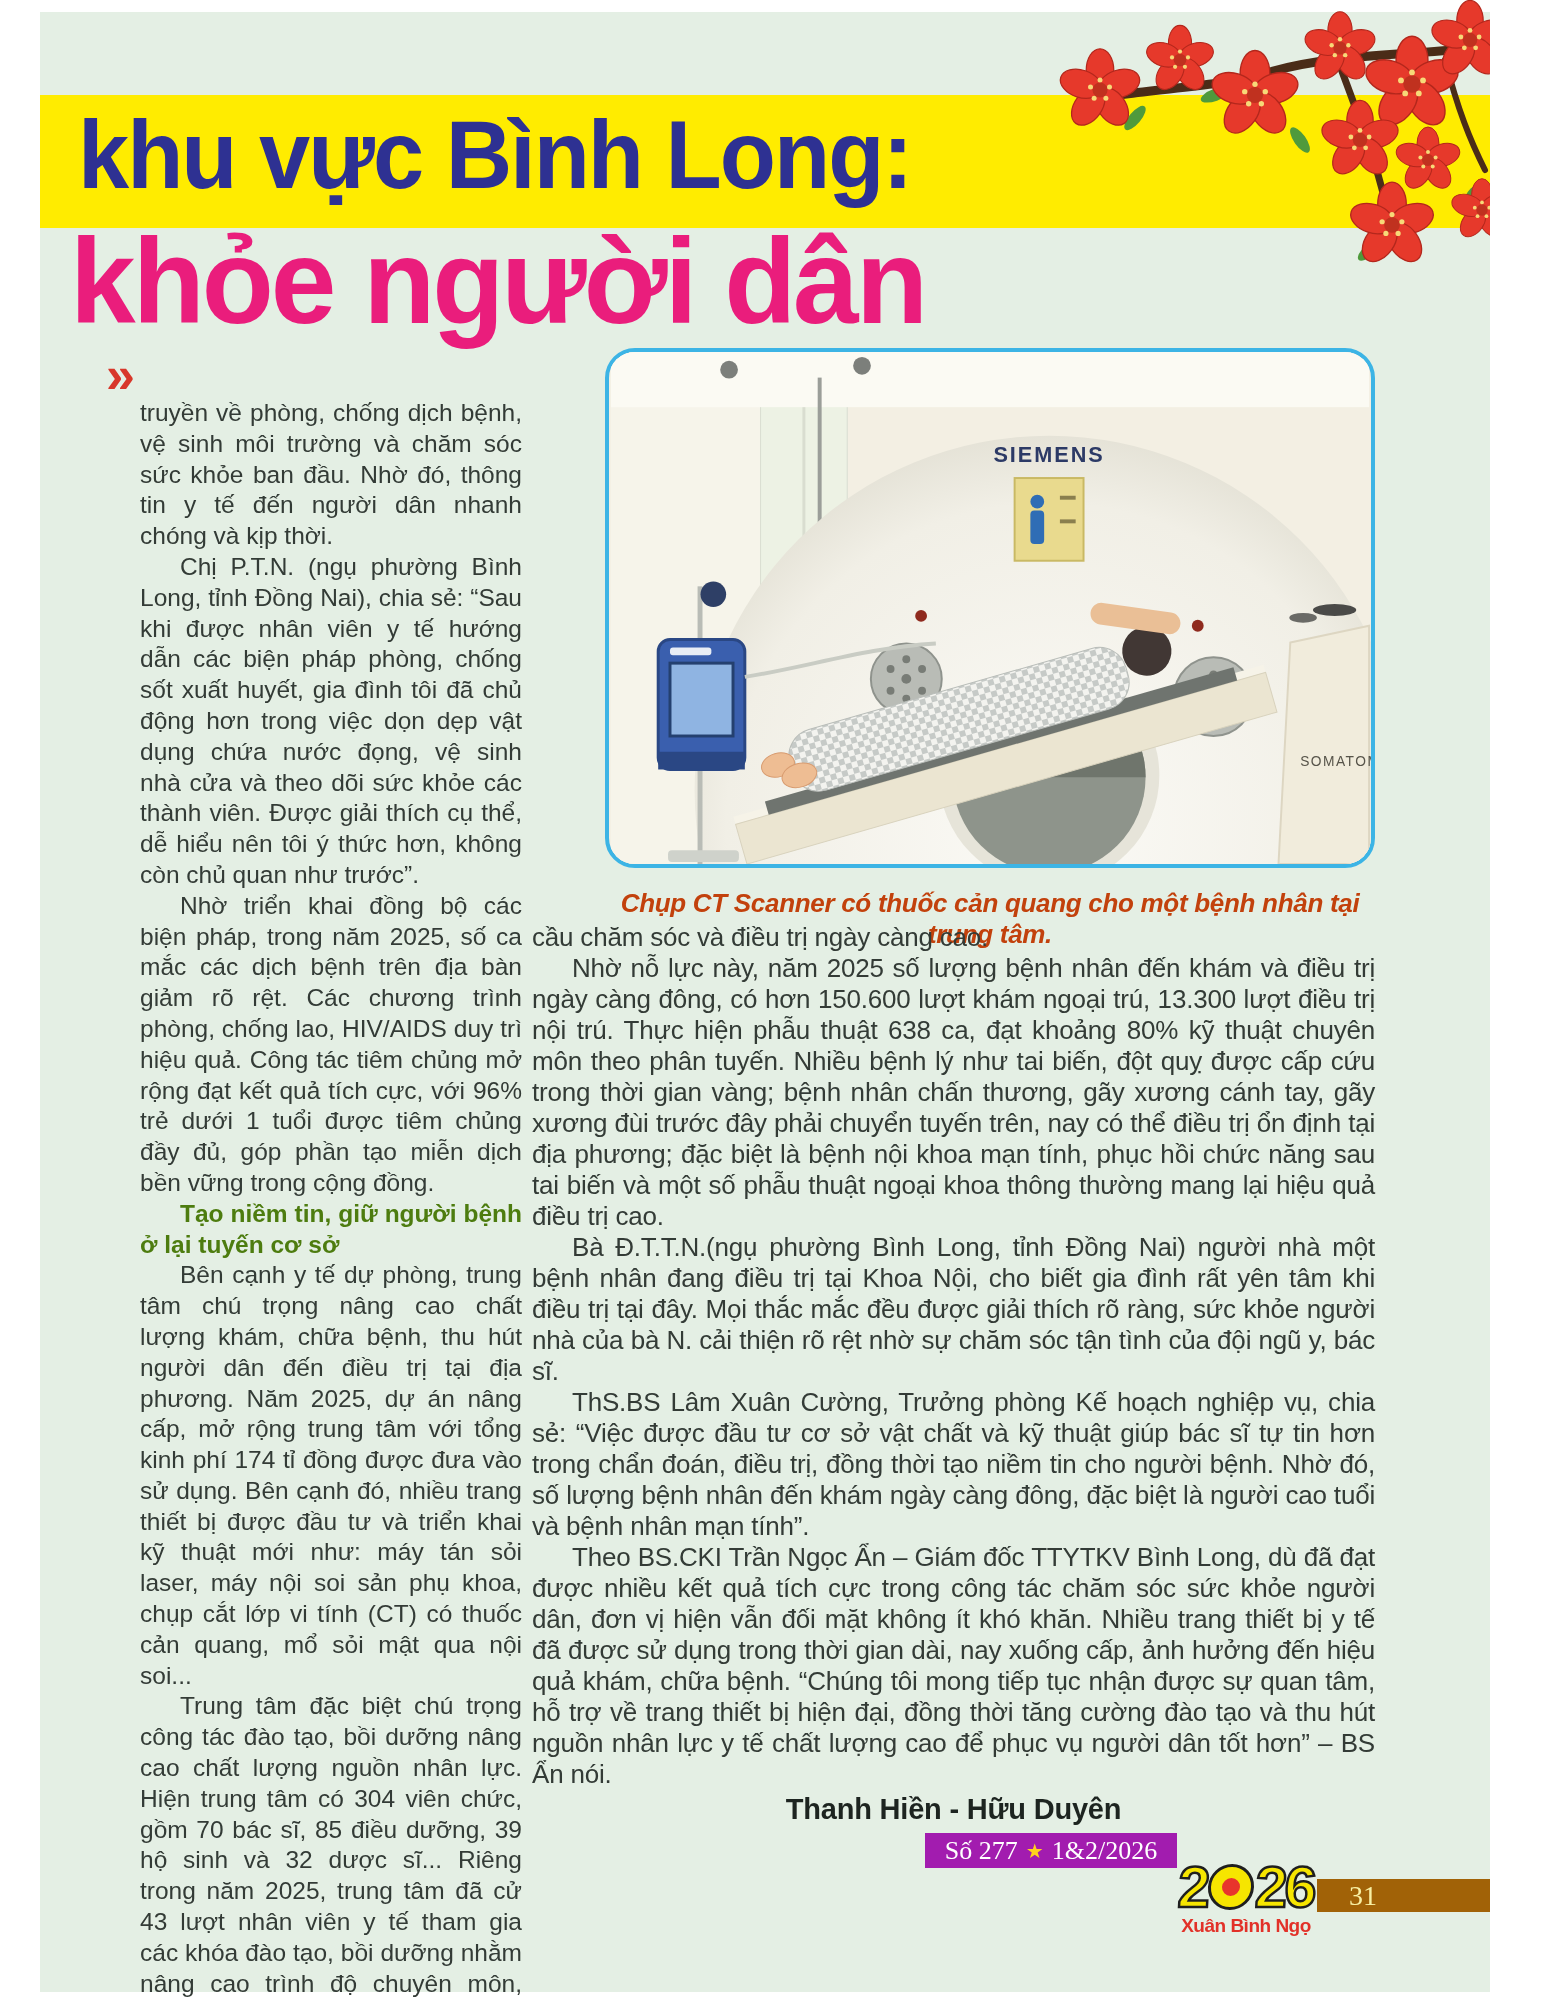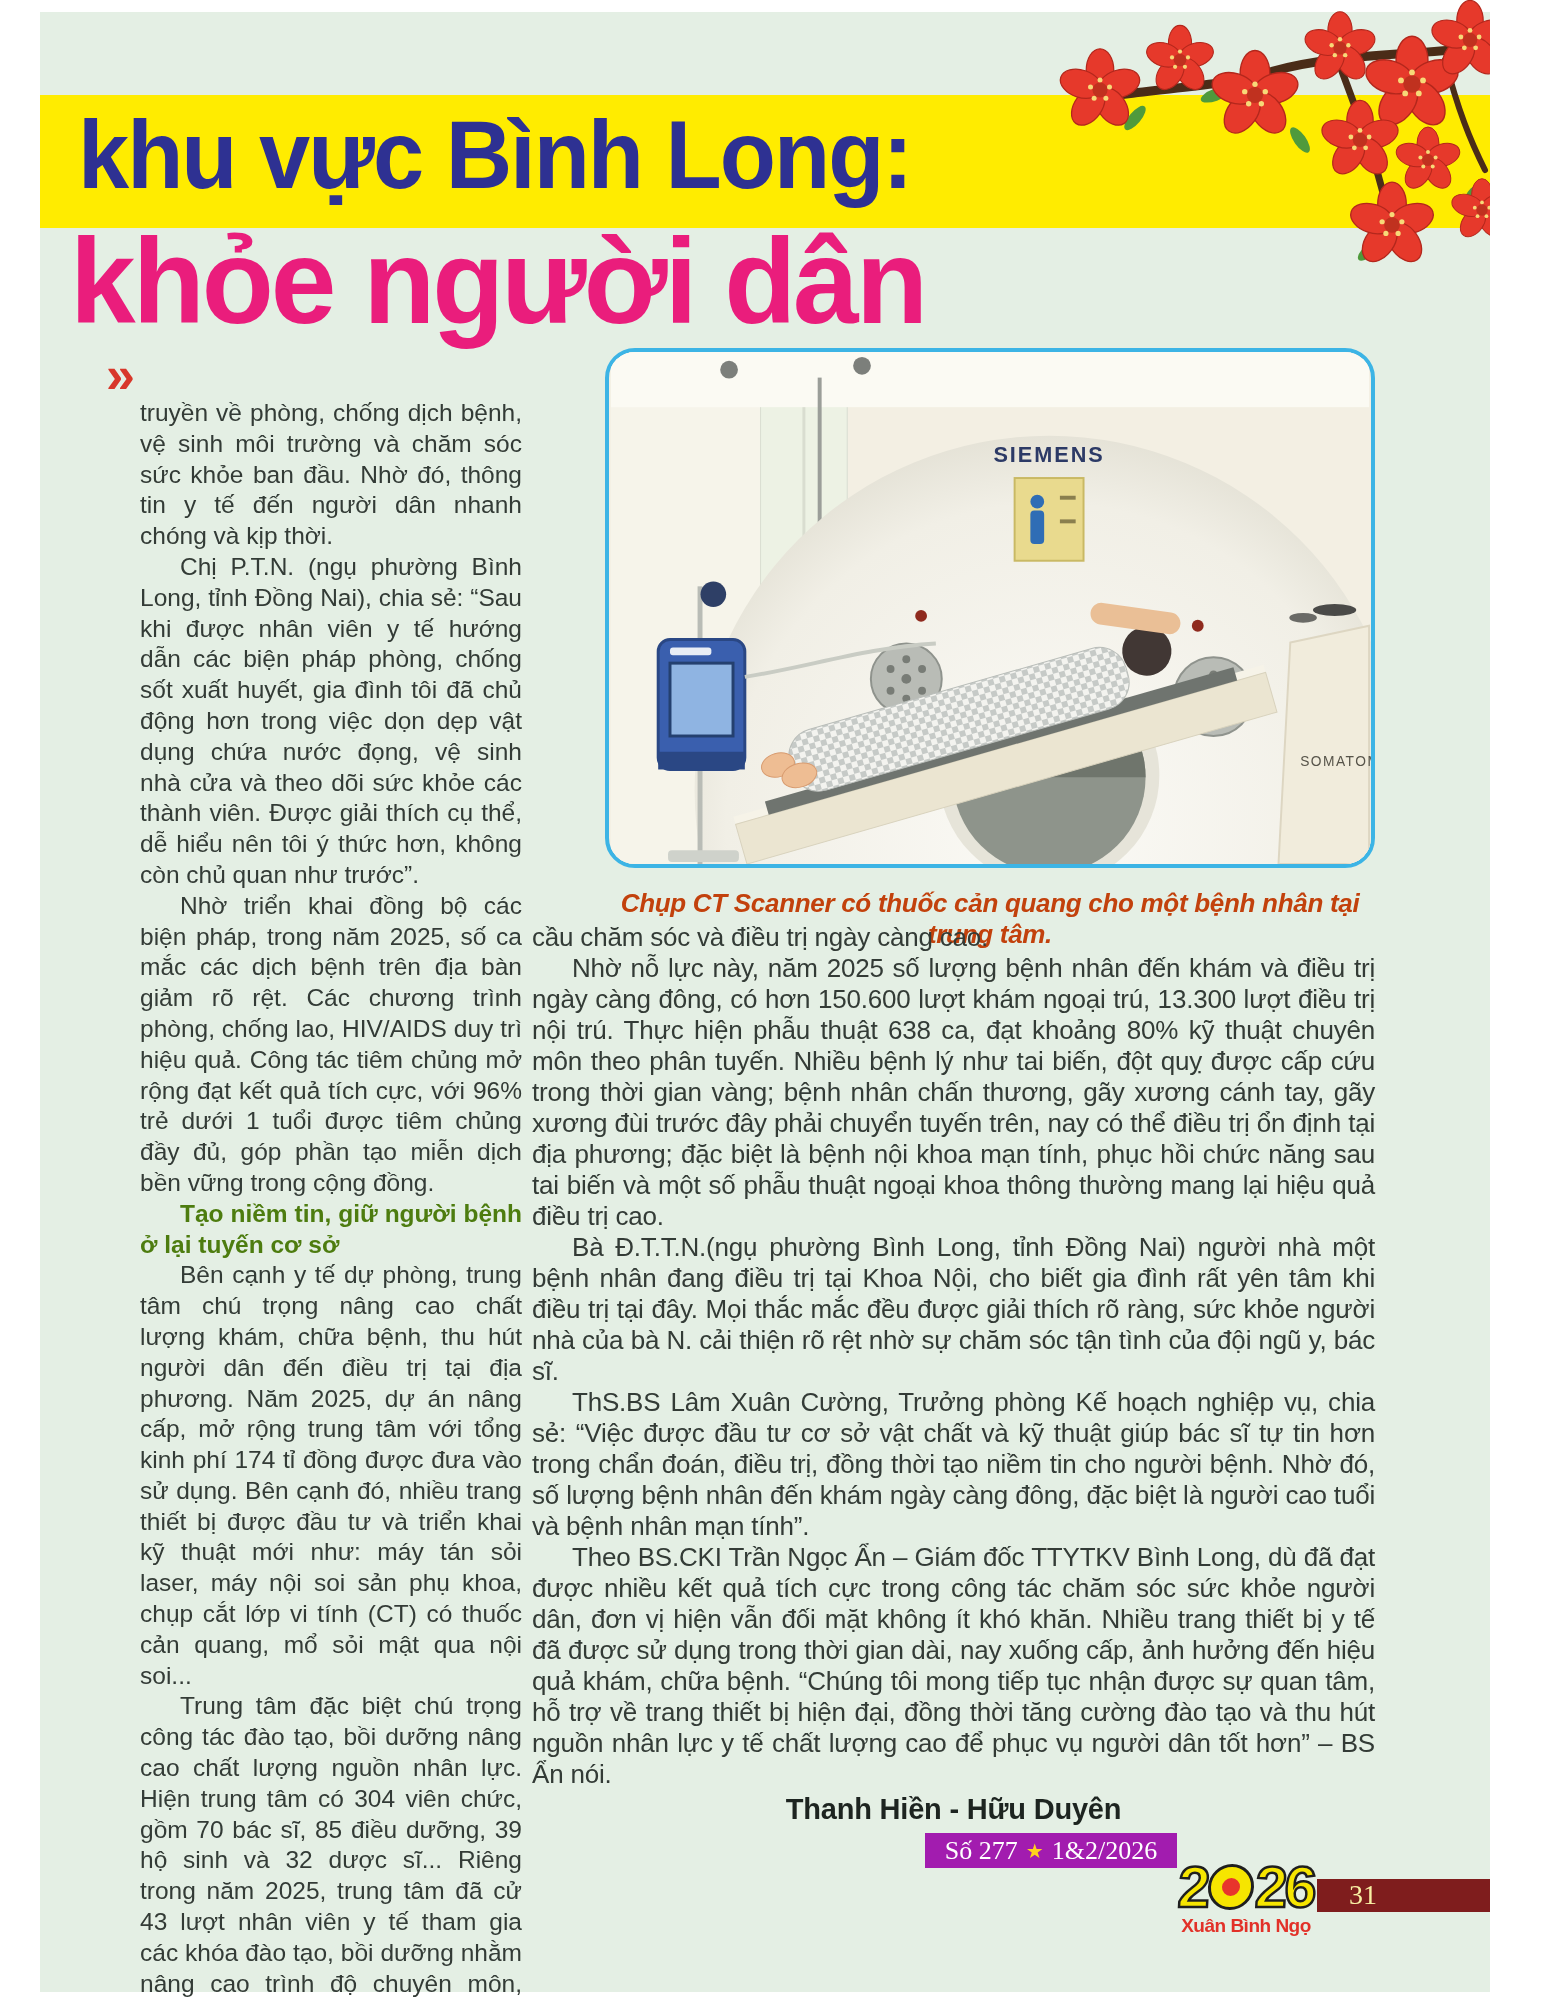--- a/index.html
+++ b/index.html
@@ -35,23 +35,23 @@
            font-weight:bold;font-size:26px;color:#c2410c;letter-spacing:-0.3px;}
 
   
   .flowers{position:absolute;left:1040px;top:0px;width:450px;height:290px;pointer-events:none;}
 
   
   .footer-bar1{position:absolute;left:925px;top:1833px;width:252px;height:35px;background:#a21caf;
                color:#ffffff;font-family:"Liberation Serif","DejaVu Serif",serif;font-size:26px;
                display:flex;align-items:center;justify-content:center;gap:8px;white-space:nowrap;}
   .footer-bar1 .star{color:#ffd21e;font-size:20px;}
-  .footer-bar2{position:absolute;left:1317px;top:1879px;width:173px;height:33px;background:#7f1d1d;
+  .footer-bar2{position:absolute;left:1317px;top:1879px;width:173px;height:33px;background:#a16207;
                color:#f8f0a4;font-family:"Liberation Serif","DejaVu Serif",serif;font-size:28px;
-               display:flex;}
+               display:flex;align-items:center;}
   .footer-bar2 .pn{padding-left:32px;}
   .year-logo{position:absolute;left:1176px;top:1858px;width:140px;height:58px;display:flex;
              align-items:center;justify-content:center;transform:skewX(-3deg);}
   .year-logo .digit{font-size:58px;font-weight:bold;color:#f6e500;-webkit-text-stroke:2.5px #1f1f1f;
              letter-spacing:-3px;line-height:58px;}
   .year-logo .disc{width:40px;height:40px;border-radius:50%;background:#f6e500;border:3px solid #1f1f1f;
              margin:0 1px;display:flex;align-items:center;justify-content:center;}
   .year-logo .disc .dot{width:18px;height:18px;border-radius:50%;background:#e8352c;}
   .season{position:absolute;left:1176px;top:1915px;width:140px;text-align:center;color:#e23128;
           font-weight:bold;font-size:19px;letter-spacing:-0.5px;white-space:nowrap;}

